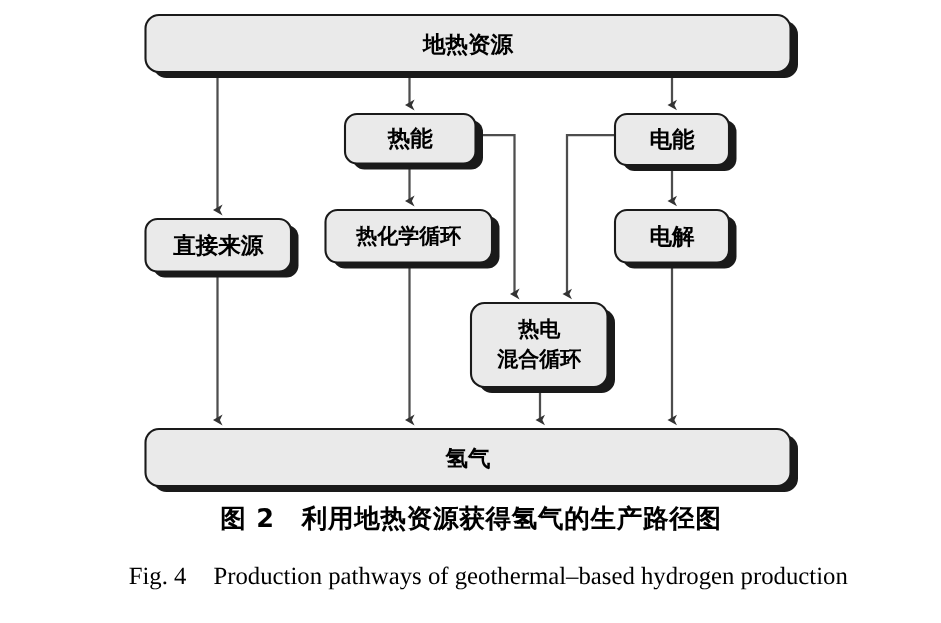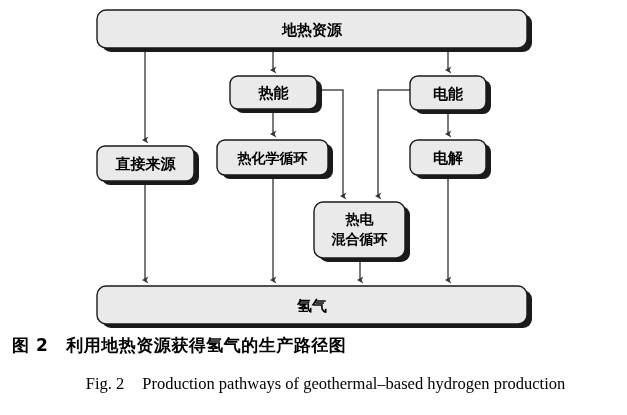--- a/index.html
+++ b/index.html
@@ -50,21 +50,21 @@
   .flow-line {
     stroke: #4d4d4d;
     stroke-width: 1.5;
     fill: none;
   }
   .caption-zh {
     position: absolute;
     left: 0;
     top: 334px;
     width: 604px;
-    text-align: left;
+    text-align: center;
     font-family: "DejaVu Sans", "Liberation Sans", sans-serif;
     font-size: 17px;
     font-weight: bold;
     color: #000;
     letter-spacing: 0.5px;
   }
   .caption-en {
     position: absolute;
     left: 0;
     top: 374px;
@@ -161,16 +161,16 @@
       <rect class="node-box" x="85" y="286" width="430" height="38" rx="9" ry="9"></rect>
       <text class="node-label label-lg" x="300" y="306.5">氢气</text>
     </g>
   </svg>
 
   <div class="caption-zh">
     <span>图 2</span><span class="caption-gap"></span><span>利用地热资源获得氢气的生产路径图</span>
   </div>
 
   <div class="caption-en">
-    <span>Fig. 2</span><span class="caption-gap"></span><span>Production pathways of geothermal–based hydrogen production</span>
+    <span>Fig. 4</span><span class="caption-gap"></span><span>Production pathways of geothermal–based hydrogen production</span>
   </div>
 
 </div>
 
 </body></html>

